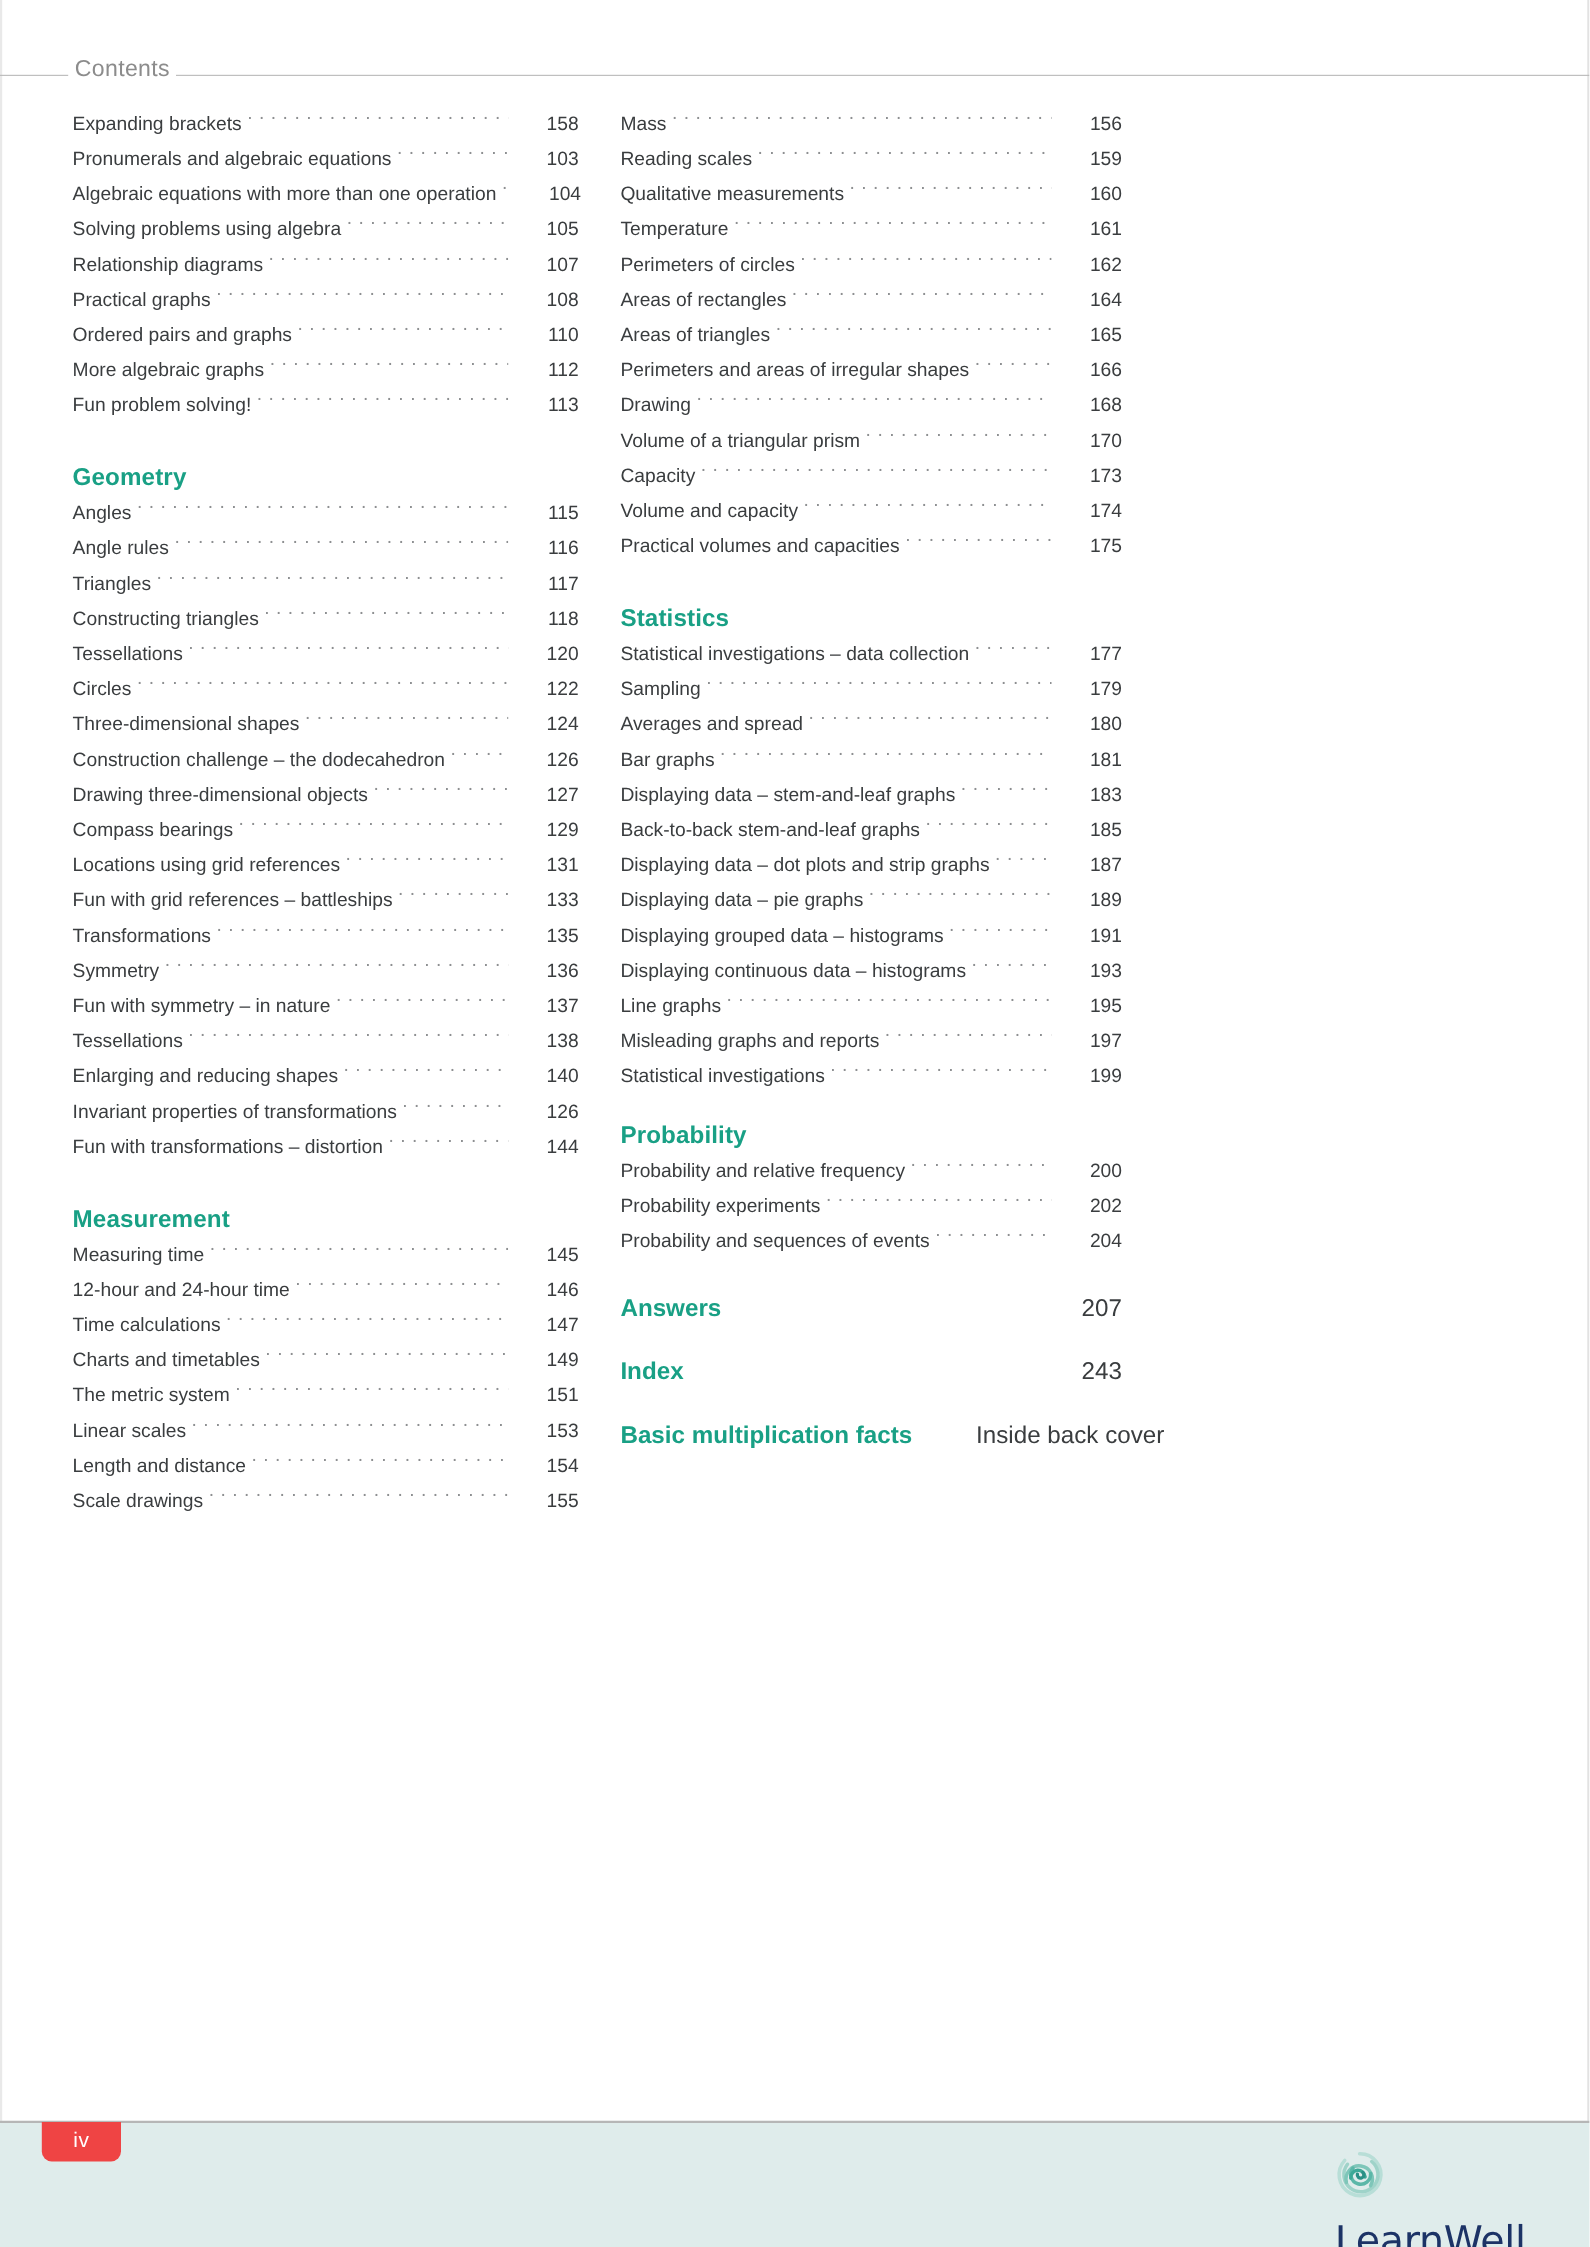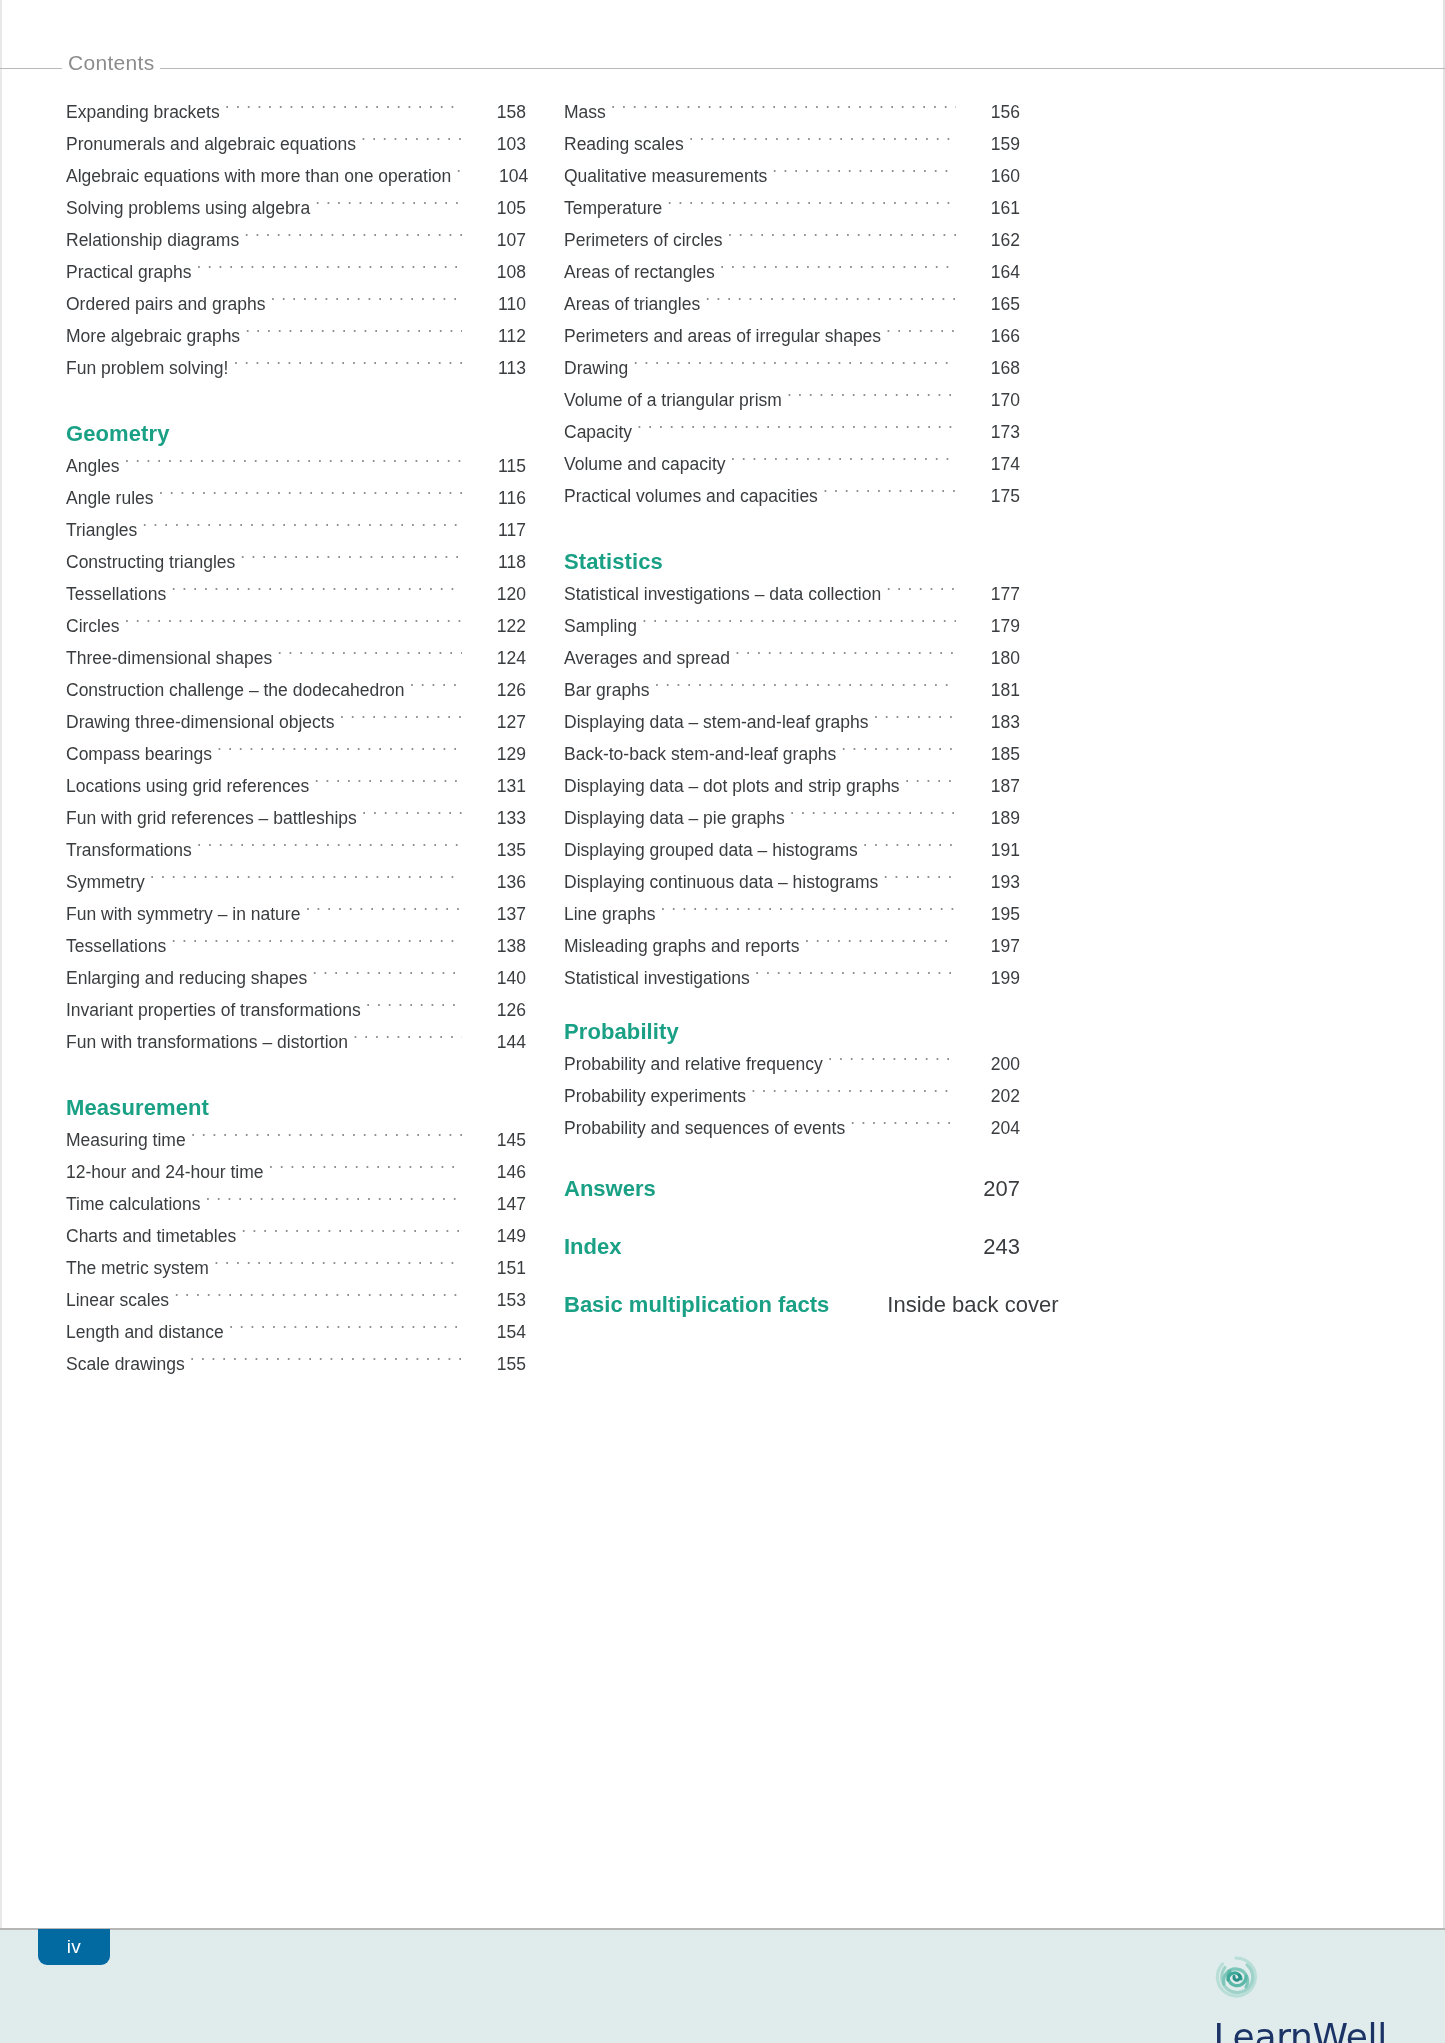--- a/index.html
+++ b/index.html
@@ -176,21 +176,21 @@
     height: 113px;
     background: #dfeceb;
     border-top: 2px solid #b6b6b6;
   }
   .page-badge {
     position: absolute;
     left: 38px;
     top: -1px;
     width: 72px;
     height: 36px;
-    background: #0369a1;
+    background: #ef4444;
     border-radius: 0 0 9px 9px;
     color: #ffffff;
     font-size: 19px;
     display: flex;
     align-items: center;
     justify-content: center;
     letter-spacing: 0.5px;
   }
   .brand {
     position: absolute;

